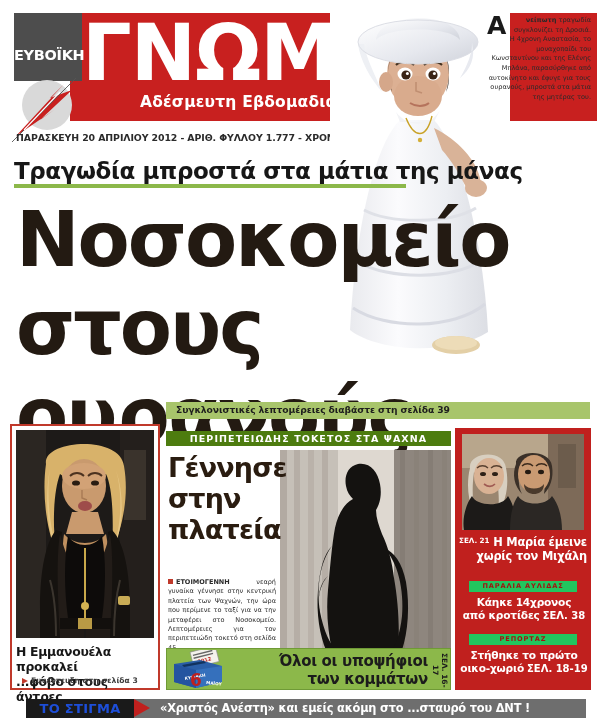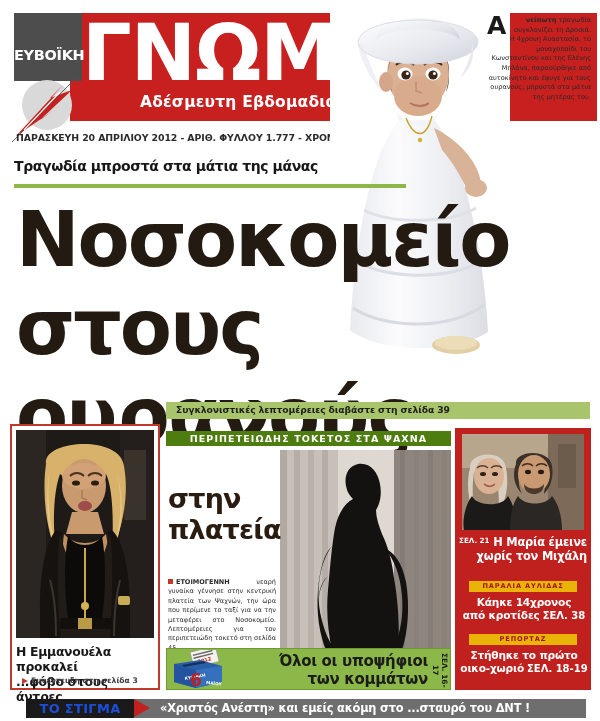--- a/index.html
+++ b/index.html
@@ -99,21 +99,21 @@
     font-weight: bold;
     color: #1a1a1a;
     margin: 0 2px 0 0;
   }
   .intro-block b { font-weight: bold; }
 
   
   .kicker {
     position: absolute; left: 14px; top: 158px;
     color: #171717;
-    font-size: 14px;
+    font-size: 23px;
     font-weight: bold;
     letter-spacing: -0.4px;
     white-space: nowrap;
   }
   .kicker-rule {
     position: absolute; left: 14px; top: 184px;
     width: 392px; height: 4px;
     background: #8cb84a;
   }
 
@@ -283,21 +283,21 @@
     width: 128px;
     color: #ffffff;
     font-size: 7.2px;
     font-weight: bold;
     text-align: left;
   }
   .yellow-tag {
     position: absolute;
     left: 469px;
     width: 108px; height: 11px;
-    background: #eab308;
+    background: #22c55e;
     color: #a01410;
     font-size: 6.6px;
     font-weight: bold;
     letter-spacing: 0.9px;
     line-height: 11px;
     text-align: center;
   }
   .tag1 { top: 581px; }
   .tag2 { top: 634px; }
   .right-item {
@@ -529,21 +529,21 @@
       <rect x="58" y="0" width="56" height="200" fill="#ded8d0"></rect>
 
       <path d="M78 14 C68 16 64 26 66 36 C67 42 70 46 73 49 C64 54 58 64 55 78 C52 94 50 118 48 140 C46 162 48 182 52 200 L118 200 C120 178 118 150 114 128 C112 112 108 96 102 84 C99 76 96 68 96 60 C100 54 102 44 100 34 C98 22 90 12 78 14 Z" fill="#141210"></path>
       <path d="M52 96 C40 112 36 138 40 162 C44 182 50 194 56 200 L46 200 C40 186 36 164 38 140 C40 118 44 104 52 96 Z" fill="#141210"></path>
       <path d="M104 98 C118 112 124 140 122 166 C120 184 116 194 112 200 L122 200 C128 182 130 156 126 132 C122 112 114 102 104 98 Z" fill="#141210"></path>
 
       <path d="M48 126 C38 136 36 156 42 172 C36 154 38 134 48 126 Z" fill="#0c0a09"></path>
     </svg>
   </div>
   <div class="mid-title">
-    <br>
+    <span>Γέννησε</span><br>
     <span>στην</span><br>
     <span>πλατεία</span>
   </div>
   <div class="mid-body">
     <span class="sq"></span><b>ΕΤΟΙΜΟΓΕΝΝΗ</b><span> νεαρή γυναίκα γέννησε στην κεντρική πλατεία των Ψαχνών, την ώρα που περίμενε το ταξί για να την μεταφέρει στο Νοσοκομείο. Λεπτομέρειες για τον περιπετειώδη τοκετό στη σελίδα 45.</span>
   </div>
 
   <div class="ballot-banner"></div>
   <div class="ballot-icon">
     <svg width="56" height="38" viewBox="0 0 56 38">

